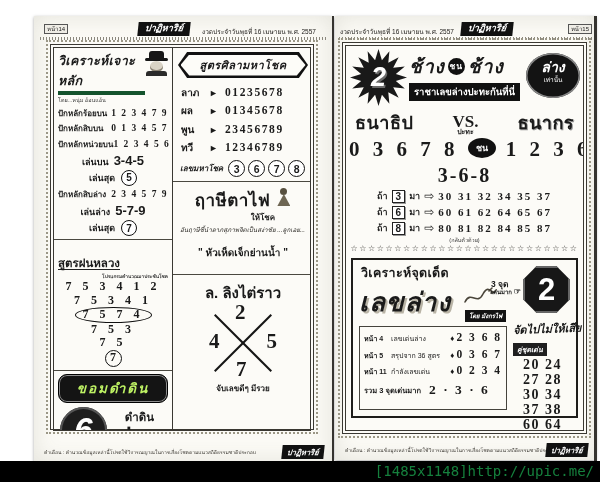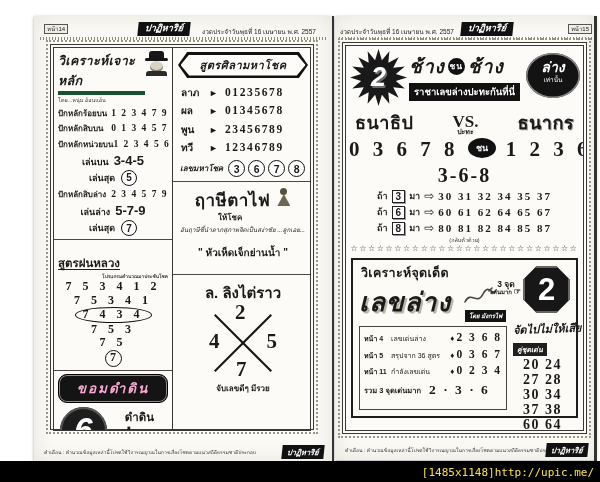--- a/index.html
+++ b/index.html
@@ -57,21 +57,21 @@
 
   .f2head { margin-top:13px; }
   .f2t { font-size:11.5px; font-weight:900; display:inline; border-bottom:1.5px solid #222; }
   .f2sub { display:block; font-size:4.8px; text-align:right; color:#333; font-weight:bold; }
   .pyr { text-align:center; font-weight:900; font-size:12px; letter-spacing:4px; line-height:13.5px;
          font-family:"Liberation Serif",serif; }
   .pyr-oval { display:inline-block; border:1.5px solid #111; border-radius:50%; padding:0 7px; letter-spacing:4px; }
   .pyr-circ { display:inline-flex; width:17px; height:17px; border:1.5px solid #111; border-radius:50%;
               align-items:center; justify-content:center; letter-spacing:0; }
 
-  .khom { background:#141414; color:#f9a8d4; border-radius:9px; text-align:center; font-weight:900; font-size:13.5px;
+  .khom { background:#141414; color:#bef264; border-radius:9px; text-align:center; font-weight:900; font-size:13.5px;
           letter-spacing:2px; padding:2px 0 3px; border:1px solid #000; box-shadow:inset 0 0 0 1px #8d8d8d; font-style:italic; }
   .khom-body { display:flex; align-items:center; gap:6px; margin-top:4px; padding:0 2px; }
   .k6 { width:47px; height:47px; border-radius:50%; background:#1d1d1d; color:#fff; font-size:33px; font-weight:900;
         display:flex; align-items:center; justify-content:center; font-style:italic; flex:0 0 auto;
         box-shadow:inset 0 0 0 2px #555; }
   .khom-right { text-align:center; flex:1; }
   .khom-mid { font-size:11.5px; font-weight:900; }
   .khom-big { font-size:27px; font-weight:900; line-height:26px; letter-spacing:1px; }
 
   .hex-outer { width:130px; height:26px; margin:1px auto 3px; background:#111; position:relative;
@@ -83,21 +83,21 @@
   .mlabel { font-size:10px; font-weight:bold; width:28px; }
   .marr { font-size:9px; width:16px; }
   .mval { font-size:11.5px; font-weight:900; letter-spacing:1.6px; font-family:"Liberation Serif",serif; }
   .lucky { display:flex; align-items:center; gap:3px; margin-top:5px; padding:0 2px; }
   .llabel { font-size:8px; font-weight:900; font-style:italic; margin-right:2px; }
   .circ2 { display:inline-flex; width:17px; height:17px; border:1.5px solid #111; border-radius:50%;
            align-items:center; justify-content:center; font-weight:900; font-size:10.5px; background:#fff; }
 
   .hermit-head { display:flex; justify-content:center; align-items:flex-start; gap:5px; margin-top:0; }
   .hermit-t { font-size:17px; font-weight:900; letter-spacing:.5px; }
-  .hermit-sub { text-align:left; font-size:8px; font-weight:bold; margin:-2px 0 2px 40px; }
+  .hermit-sub { text-align:center; font-size:8px; font-weight:bold; margin:-2px 0 2px 40px; }
   .hermit-icon { width:16px; height:18px; position:relative; margin-top:2px; }
   .h-head { position:absolute; left:5px; top:0; width:7px; height:7px; background:#57503f; border-radius:50%; }
   .h-body { position:absolute; left:2px; top:6px; width:13px; height:12px; background:#6e6653;
             clip-path:polygon(50% 0,100% 100%,0 100%); }
   .verse { font-size:6.3px; font-style:italic; color:#2c2a26; line-height:8.5px; padding:0 2px; }
   .quote { font-size:10px; font-weight:900; text-align:center; margin-top:10px; }
 
   .monkey-t { font-size:15px; font-weight:900; text-align:center; margin-top:2px; }
   .cross { position:relative; width:74px; height:72px; margin:2px auto 0; }
   .cbar { position:absolute; left:-3px; top:35px; width:80px; height:2px; background:#151515; }
@@ -147,21 +147,21 @@
   .flipnote { text-align:center; font-size:5.5px; color:#333; height:8px; }
   .stars { text-align:center; font-size:8px; letter-spacing:1.6px; color:#2e2c28; height:12px; overflow:hidden; white-space:nowrap; }
 
   .hotbox { position:relative; margin:2px 2px 0; border:2px solid #1e1d1a; height:160px; background:#fcfbf6; }
   .hot-title { position:absolute; left:8px; top:3px; font-size:12.5px; font-weight:900; letter-spacing:.3px; }
   .hot-big { position:absolute; left:6px; top:21px; font-size:26px; font-weight:900; letter-spacing:1px;
              font-style:italic; text-shadow:2px 2px 0 #b9b4a6; }
   .dragon { position:absolute; left:110px; top:26px; }
   .hot-by { position:absolute; left:112px; top:50px; background:#131313; color:#fff; font-size:6px;
             font-style:italic; font-weight:bold; padding:1px 4px; }
-  .hot-points { position:absolute; left:138px; top:20px; font-size:8.5px; font-weight:900; text-align:center; line-height:8px; }
+  .hot-points { position:absolute; left:138px; top:20px; font-size:8.5px; font-weight:900; line-height:8px; }
   .hot-points-sub { font-size:6px; font-weight:bold; }
   .hand { font-size:8px; }
   .oct { position:absolute; right:6px; top:6px; width:47px; height:47px; background:#171717;
          display:flex; align-items:center; justify-content:center;
          clip-path:polygon(29% 0,71% 0,100% 29%,100% 71%,71% 100%,29% 100%,0 71%,0 29%);
          box-shadow:inset 0 0 0 2px #666; }
   .oct span { color:#fff; font-size:31px; font-weight:900; }
   .hot-list { position:absolute; left:6px; top:66px; width:148px; bottom:6px; border:1px solid #45433c; padding:4px 4px 0; }
   .hlrow { display:flex; align-items:baseline; margin-bottom:3.5px; }
   .hl-page { font-size:7px; font-weight:bold; width:27px; white-space:nowrap; }
@@ -174,21 +174,21 @@
   .hot-right { position:absolute; left:160px; right:4px; top:60px; text-align:left; }
   .set-script { font-size:11px; font-weight:bold; font-style:italic; white-space:nowrap; transform:rotate(-2deg); }
   .set-label { display:inline-block; background:#1f1f1f; color:#fff; font-size:7px; font-weight:900; padding:1px 4px; margin:2px 0 1px; font-style:italic; }
   .set-line { font-size:14px; font-weight:900; letter-spacing:1.5px; line-height:15px; text-align:center; font-family:"Liberation Serif",serif; }
 
   .pfoot { position:absolute; bottom:3px; left:10px; right:8px; display:flex; justify-content:space-between; align-items:center; }
   .warn { font-size:5px; color:#35322c; white-space:nowrap; overflow:hidden; }
   .brand-sm { background:#111; color:#fff; font-size:7.5px; font-weight:bold; font-style:italic; padding:1px 5px; transform:skewX(-6deg); white-space:nowrap; }
 
   .blackbar { position:absolute; left:0; right:0; bottom:0; height:21px; background:#000; }
-  .wm { position:absolute; right:6px; bottom:3px; color:#fde047; font-family:"DejaVu Sans Mono",monospace; font-size:11px; letter-spacing:0; }
+  .wm { position:absolute; right:6px; bottom:3px; color:#15803d; font-family:"DejaVu Sans Mono",monospace; font-size:14px; letter-spacing:0; }
 </style>
 </head>
 <body>
 
 <div class="canvas">
 
   <div class="page page-l">
     <div class="phead">
       <span class="pno" style="left:10px">หน้า14</span>
       <span class="brand-tag" style="left:104px;top:1px">ปาฏิหาริย์</span>
@@ -250,21 +250,21 @@
           </div>
 
           <div class="hr"></div>
 
           <div class="f2head">
             <span class="f2t">สูตรฝนหลวง</span>
             <span class="f2sub">โปรแกรมคำนวณมาประชันโชค</span>
           </div>
           <div class="pyr">7 5 3 4 1 2</div>
           <div class="pyr">7 5 3 4 1</div>
-          <div class="pyr"><span class="pyr-oval">7 4 3 4</span></div>
+          <div class="pyr"><span class="pyr-oval">7 5 7 4</span></div>
           <div class="pyr">7 5 3</div>
           <div class="pyr">7 5</div>
           <div class="pyr"><span class="pyr-circ">7</span></div>
 
           <div class="hr"></div>
 
           <div class="khom">ขอมดำดิน</div>
           <div class="khom-body">
             <div class="k6">6</div>
             <div class="khom-right">

